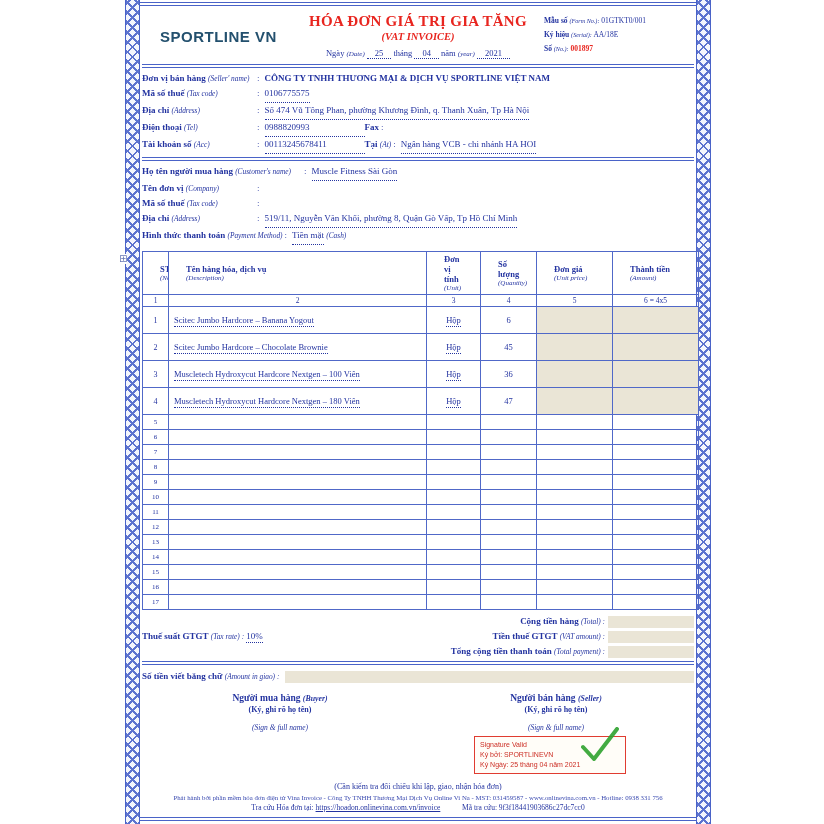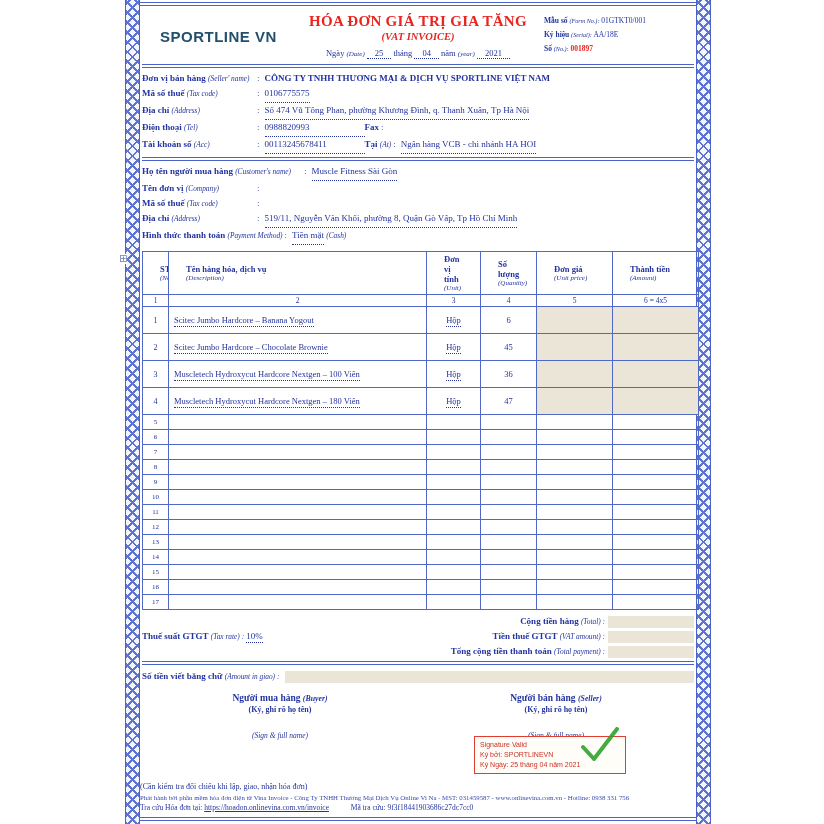--- a/index.html
+++ b/index.html
@@ -69,30 +69,30 @@
   .box { display:inline-block; height:12px; width:86px; background:var(--redact_beige,#eae5d6);
          vertical-align:middle; margin-left:3px; }
   .words-row { display:flex; align-items:center; line-height:16px; }
   .words-row .box.long { flex:1; margin-left:6px; }
 
   
   .sigs { display:flex; margin-top:8px; }
   .sig { width:50%; text-align:center; }
   .sig-title { font-weight:bold; font-size:9.5px; }
   .sig-note { font-weight:bold; font-size:8px; margin-top:2px; }
-  .sig-note2 { font-size:7.5px; margin-top:17px; }
+  .sig-note2 { font-size:7.5px; margin-top:9px; }
 
   
   .stamp { position:absolute; right:70px; bottom:42px; width:152px; min-height:38px;
            border:1px solid #e03c31; background:#fffdf8; padding:3px 5px; font-size:7px;
            line-height:10px; color:#cc2f25; font-family:"Liberation Sans","DejaVu Sans",sans-serif; }
   .check { position:absolute; right:4px; top:-12px; opacity:.9; }
 
   
-  .footer { position:absolute; left:0; right:0; bottom:4px; text-align:left; }
+  .footer { position:absolute; left:0; right:0; bottom:4px; text-align:center; }
   .f1 { font-size:8px; margin-bottom:3px; }
   .f2 { font-size:6.8px; margin-bottom:2px; color:#3a4ab0; }
   .f3 { font-size:7.5px; }
   .f3 .link { color:#2333a0; text-decoration:underline; cursor:pointer; }
   .f3 .gap { display:inline-block; width:18px; }
 
   .anchor { position:absolute; left:-6px; top:254px; font-size:10px; color:#6a79b5;
             font-family:"DejaVu Sans",sans-serif; z-index:3; background:#fff; line-height:10px; }
 </style>
 </head>

